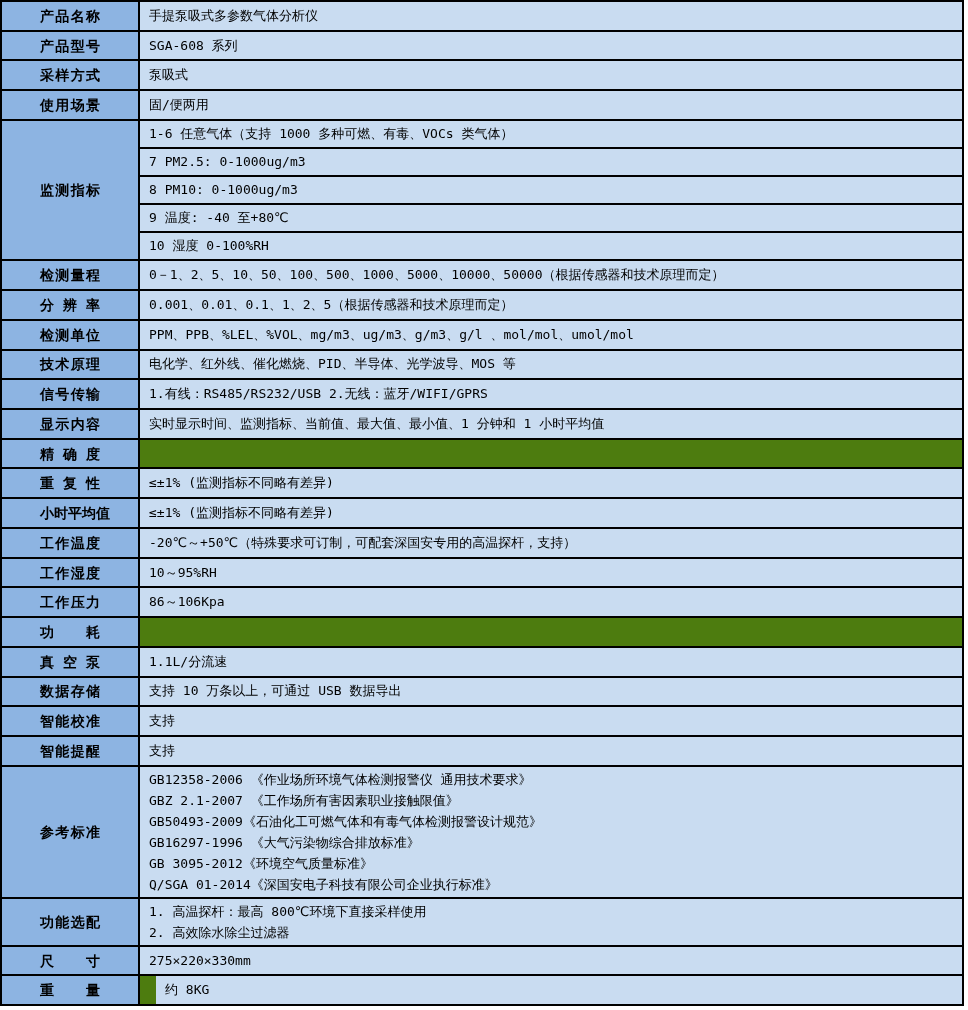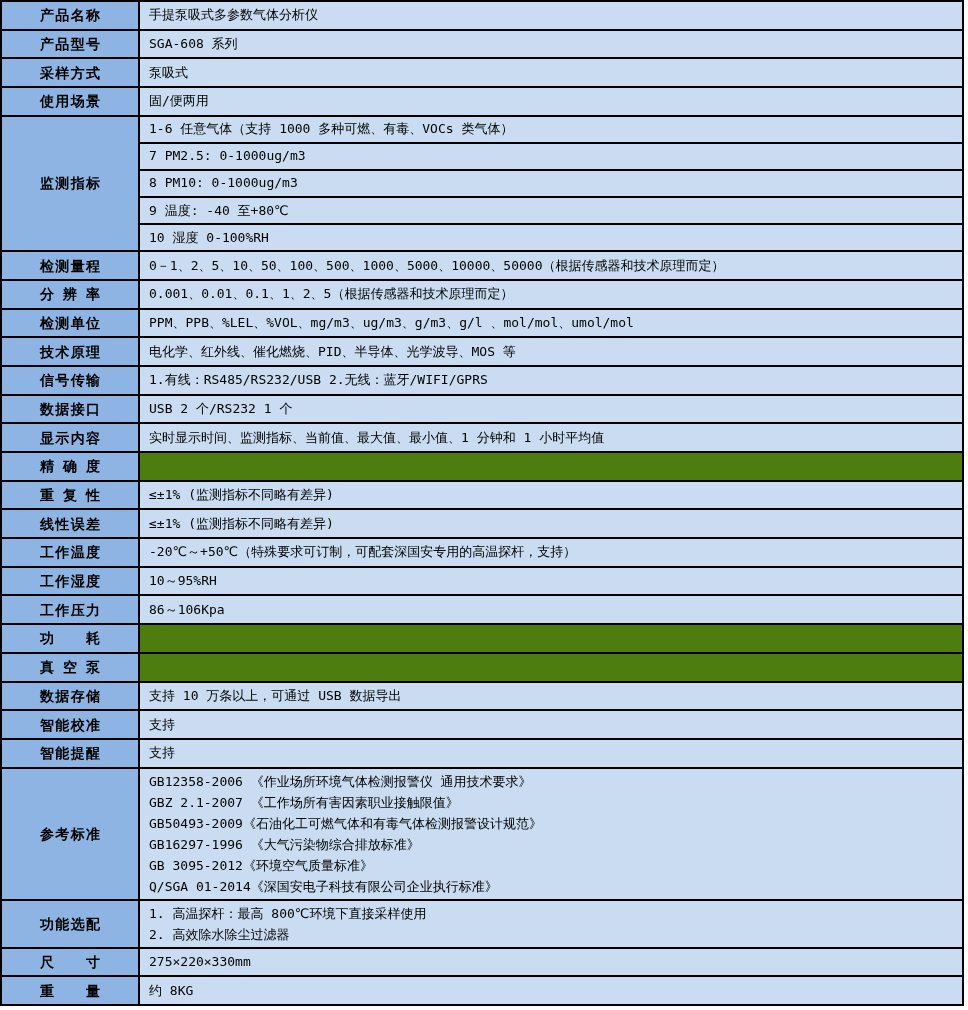--- a/index.html
+++ b/index.html
@@ -22,21 +22,21 @@
     background: #4d7c0f;
     display: flex;
     flex-direction: column;
   }
   .spec-row {
     display: flex;
     flex: 27 1 0;
     min-height: 0;
     border-bottom: 2px solid #000000;
   }
-  .spec-row:last-child { border-bottom: none; }
+  .spec-row:last-child { border-bottom: none; gap: 16px; }
   .label-cell {
     flex: 0 0 138px;
     width: 138px;
     background: #8db4e2;
     border-right: 2px solid #000000;
     display: flex;
     align-items: center;
     justify-content: center;
     box-sizing: border-box;
   }
@@ -188,30 +188,20 @@
         <span class="label-text">信号传输</span>
       </div>
       <div class="cells">
         <div class="value-cell">
           <span class="value-text">1.有线：RS485/RS232/USB      2.无线：蓝牙/WIFI/GPRS</span>
         </div>
       </div>
     </div>
     <div class="spec-row">
       <div class="label-cell">
-        <span class="label-text">数据接口</span>
-      </div>
-      <div class="cells">
-        <div class="value-cell">
-          <span class="value-text">USB 2 个/RS232 1 个</span>
-        </div>
-      </div>
-    </div>
-    <div class="spec-row">
-      <div class="label-cell">
         <span class="label-text">显示内容</span>
       </div>
       <div class="cells">
         <div class="value-cell">
           <span class="value-text">实时显示时间、监测指标、当前值、最大值、最小值、1 分钟和 1 小时平均值</span>
         </div>
       </div>
     </div>
     <div class="spec-row">
       <div class="label-cell">
@@ -223,21 +213,21 @@
         <span class="label-text">重复性</span>
       </div>
       <div class="cells">
         <div class="value-cell">
           <span class="value-text">≤±1% (监测指标不同略有差异)</span>
         </div>
       </div>
     </div>
     <div class="spec-row">
       <div class="label-cell">
-        <span class="label-text">线性误差</span>
+        <span class="label-text">小时平均值</span>
       </div>
       <div class="cells">
         <div class="value-cell">
           <span class="value-text">≤±1% (监测指标不同略有差异)</span>
         </div>
       </div>
     </div>
     <div class="spec-row">
       <div class="label-cell">
         <span class="label-text">工作温度</span>
@@ -269,20 +259,25 @@
       </div>
     </div>
     <div class="spec-row">
       <div class="label-cell">
         <span class="label-text">功耗</span>
       </div>
     </div>
     <div class="spec-row">
       <div class="label-cell">
         <span class="label-text">真空泵</span>
+      </div>
+      <div class="cells">
+        <div class="value-cell">
+          <span class="value-text">1.1L/分流速</span>
+        </div>
       </div>
     </div>
     <div class="spec-row">
       <div class="label-cell">
         <span class="label-text">数据存储</span>
       </div>
       <div class="cells">
         <div class="value-cell">
           <span class="value-text">支持 10 万条以上，可通过 USB 数据导出</span>
         </div>

